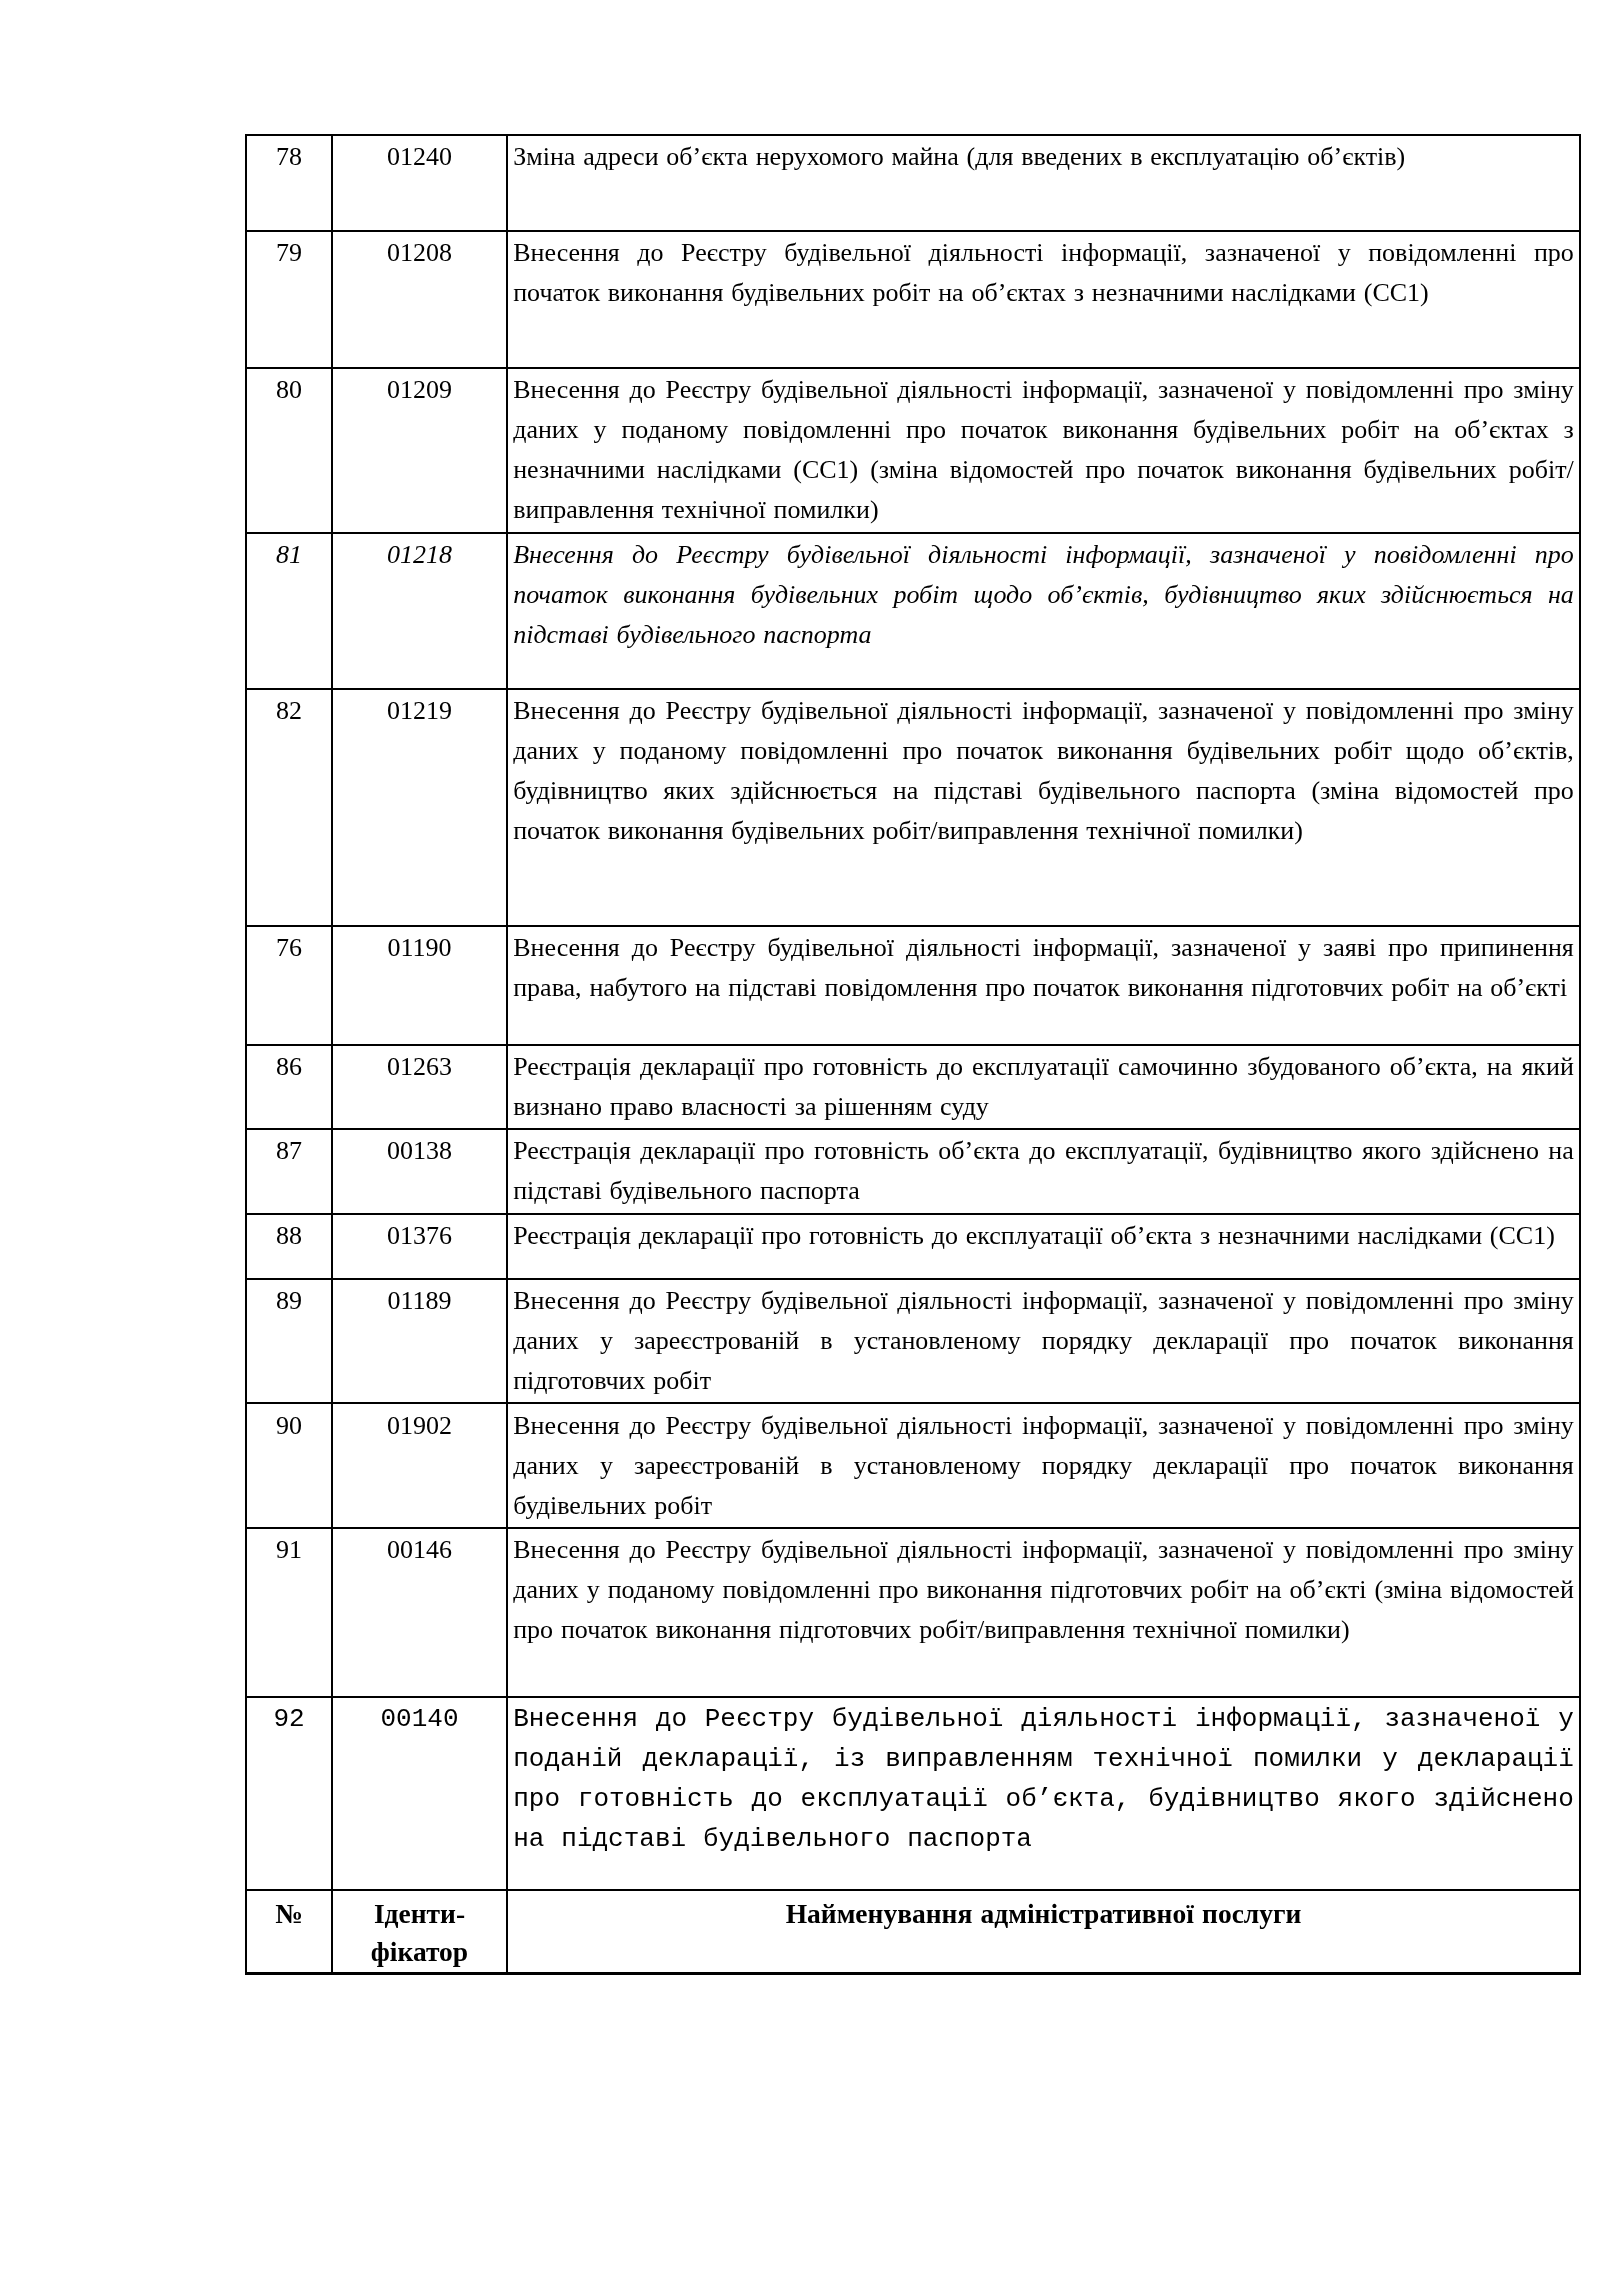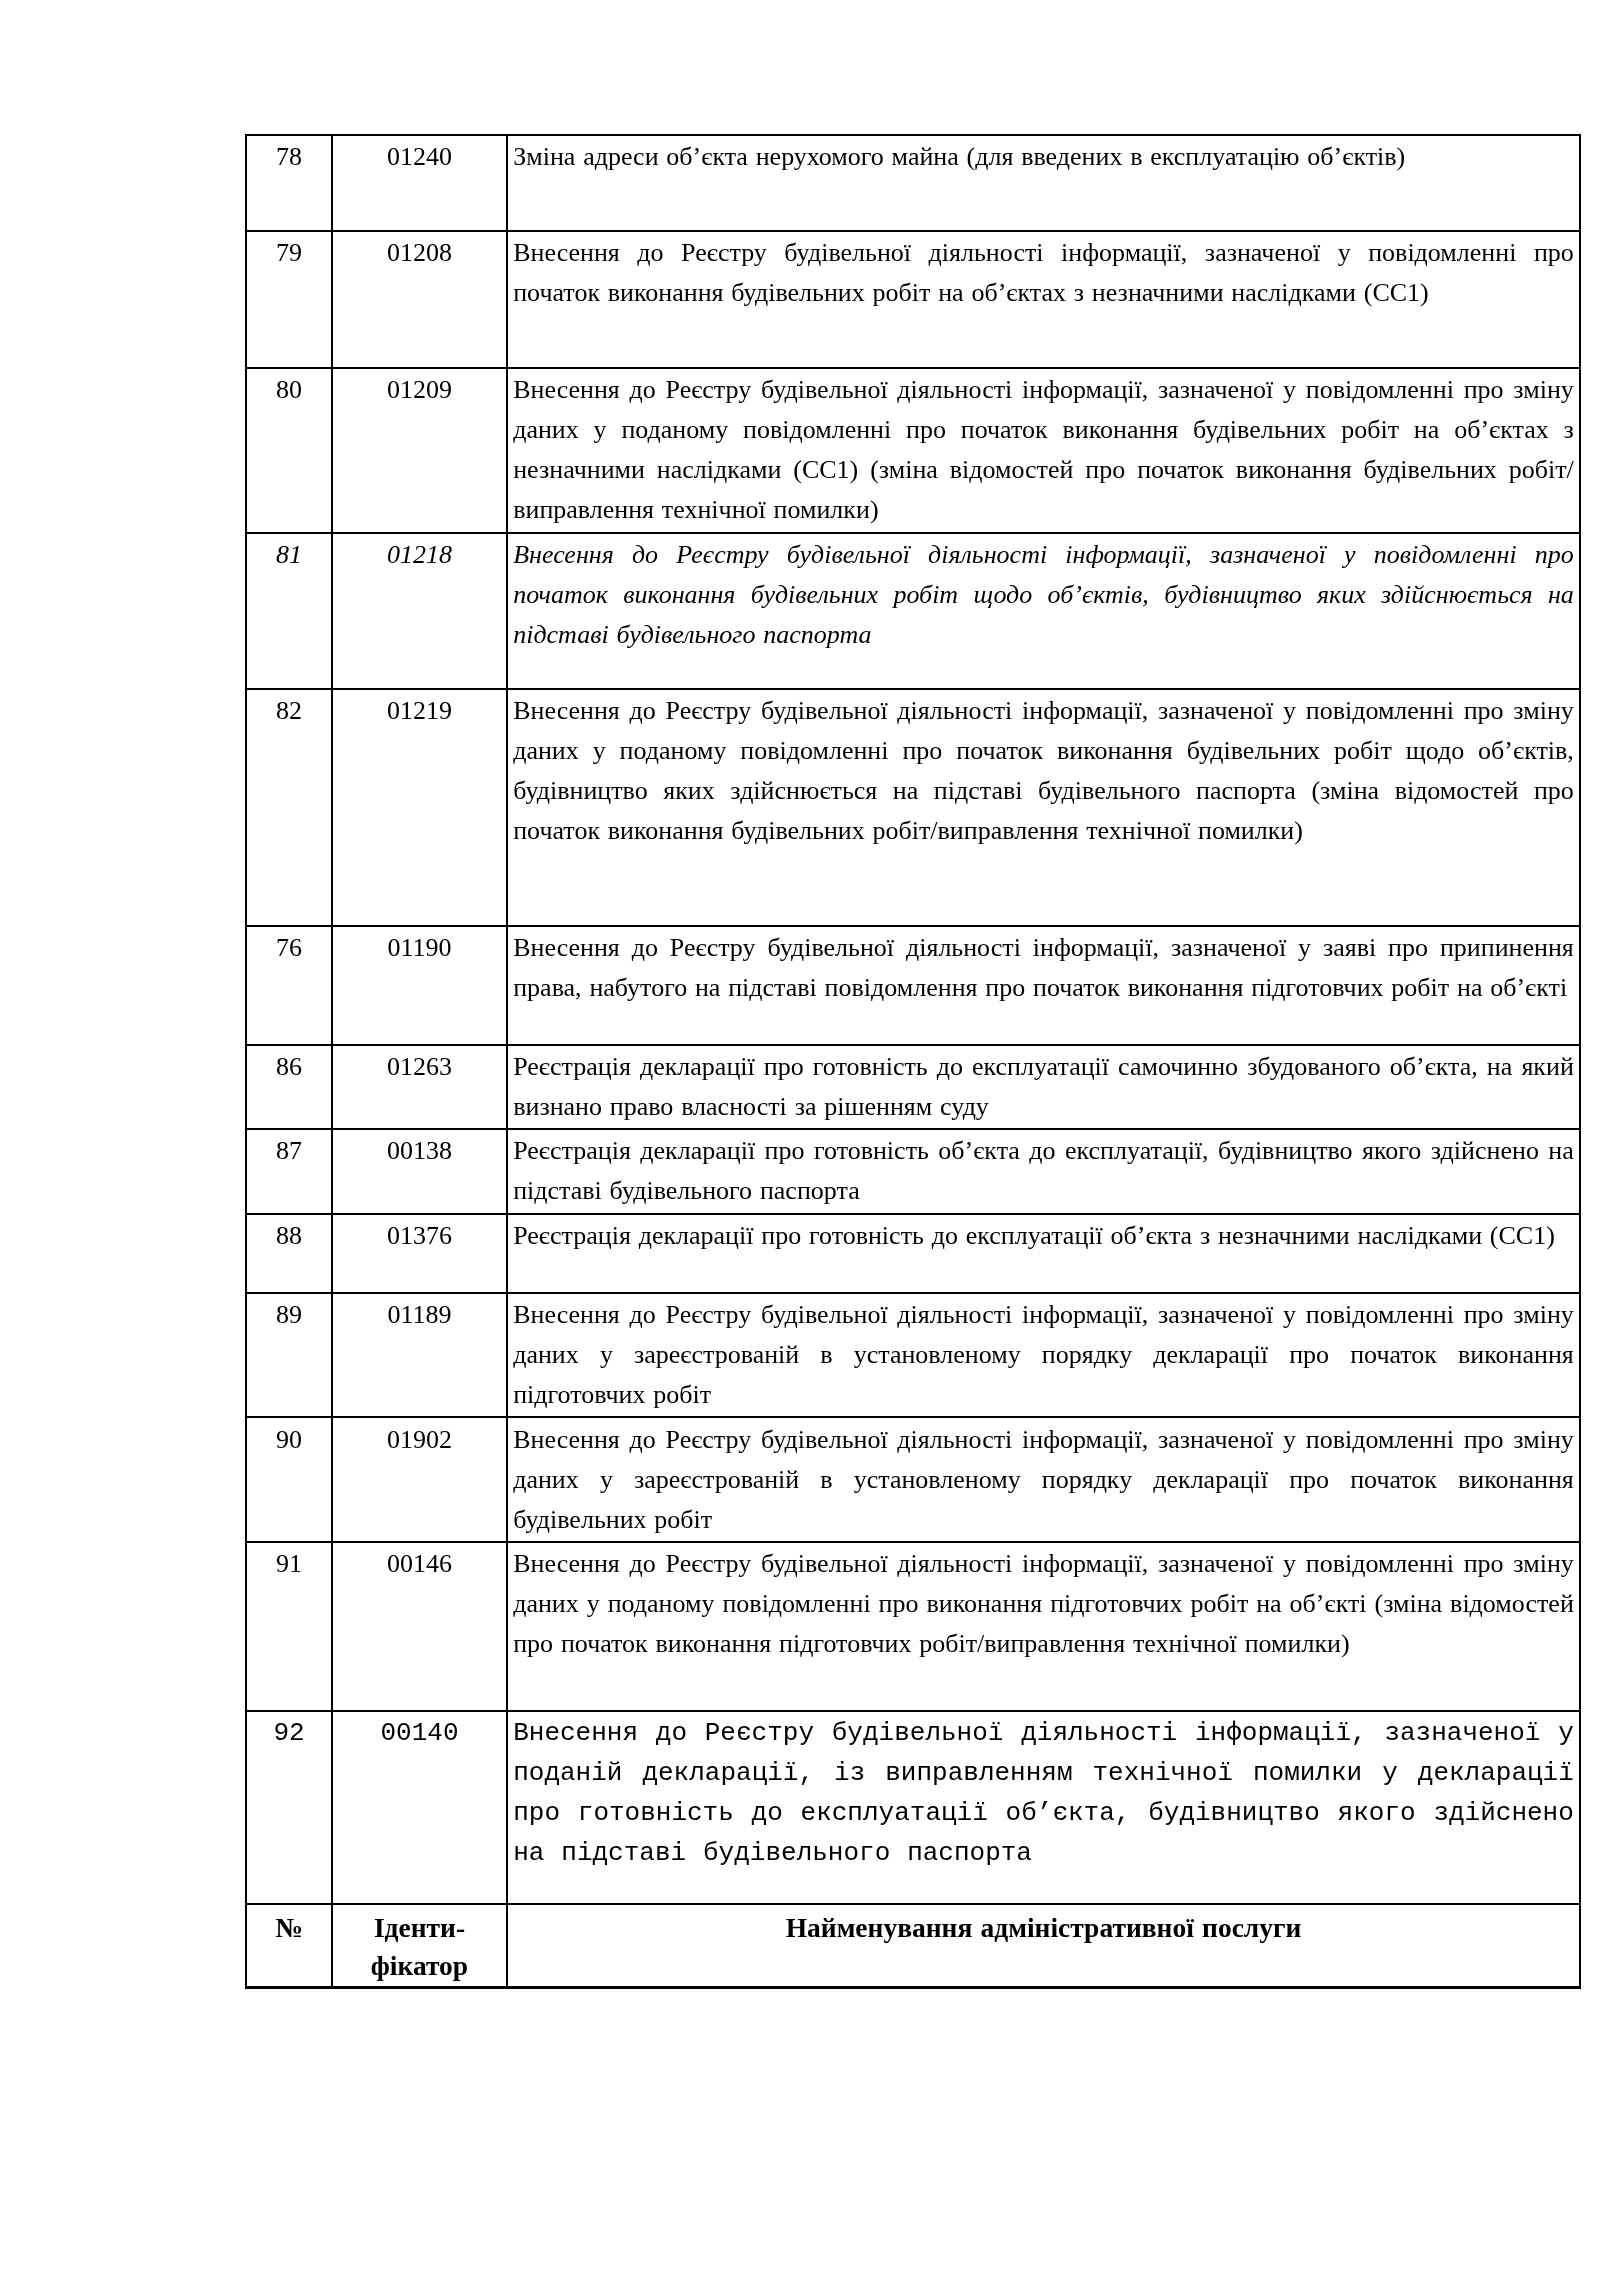--- a/index.html
+++ b/index.html
@@ -99,21 +99,21 @@
       <tr class="service-row" style="height: 79px;">
     <td class="cell-number">86</td>
     <td class="cell-identifier">01263</td>
     <td class="cell-name">Реєстрація декларації про готовність до експлуатації самочинно збудованого об’єкта, на який визнано право власності за рішенням суду</td>
   </tr>
       <tr class="service-row" style="height: 77px;">
     <td class="cell-number">87</td>
     <td class="cell-identifier">00138</td>
     <td class="cell-name">Реєстрація декларації про готовність об’єкта до експлуатації, будівництво якого здійснено на підставі будівельного паспорта</td>
   </tr>
-      <tr class="service-row" style="height: 79px;">
+      <tr class="service-row" style="height: 65px;">
     <td class="cell-number">88</td>
     <td class="cell-identifier">01376</td>
     <td class="cell-name">Реєстрація декларації про готовність до експлуатації об’єкта з незначними наслідками (СС1)</td>
   </tr>
       <tr class="service-row" style="height: 118px;">
     <td class="cell-number">89</td>
     <td class="cell-identifier">01189</td>
     <td class="cell-name">Внесення до Реєстру будівельної діяльності інформації, зазначеної у повідомленні про зміну даних у зареєстрованій в установленому порядку декларації про початок виконання підготовчих робіт</td>
   </tr>
       <tr class="service-row" style="height: 116px;">

